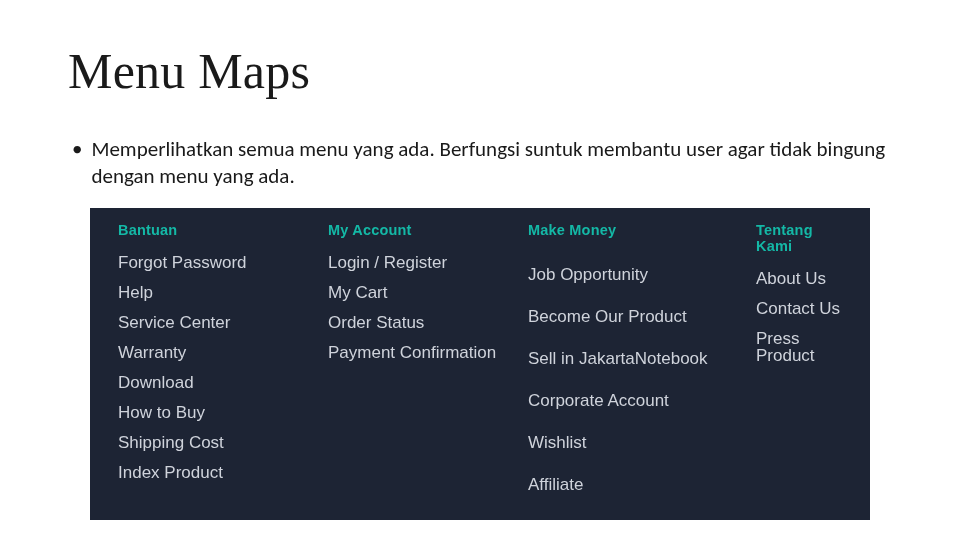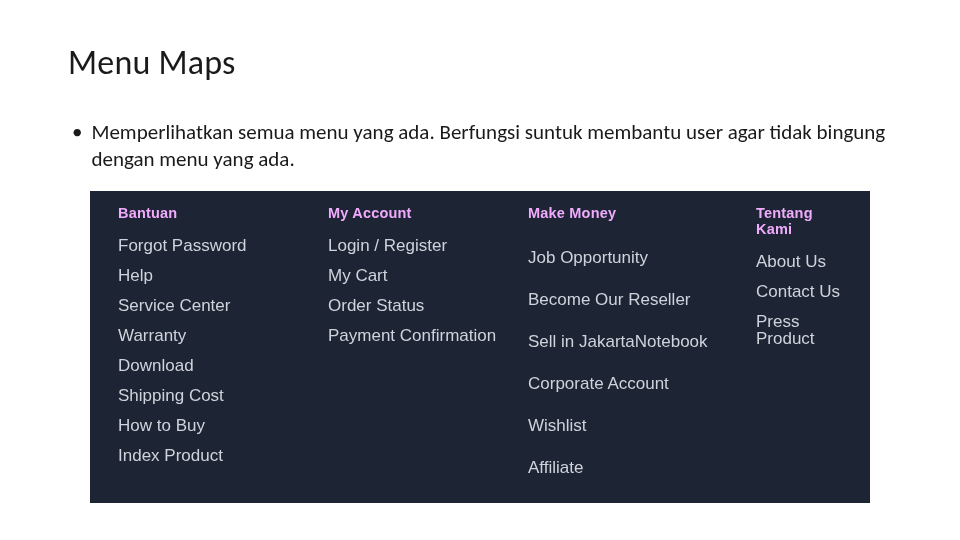--- a/index.html
+++ b/index.html
@@ -1,28 +1,28 @@
 <!DOCTYPE html>
 <html><head>
 <meta charset="utf-8">
 <style>
   html,body{margin:0;padding:0;width:960px;height:540px;background:#ffffff;font-family:"Calibri","Segoe UI",Arial,sans-serif;color:#1a1a1a;}
   .slide{position:relative;width:960px;height:540px;box-sizing:border-box;padding:42px 68px 0 68px;}
-  .title{font-size:34px;font-weight:400;margin:0 0 36px 0;letter-spacing:.2px;}
+  .title{font-size:50px;font-weight:400;margin:0 0 36px 0;letter-spacing:.2px;font-family:Liberation Serif, serif;}
   .bullet-row{display:flex;align-items:flex-start;font-size:21px;line-height:1.28;margin:0 0 18px 4px;}
   .bullet-row .dot{flex:0 0 auto;margin-right:9px;}
   .bullet-row .txt{flex:1 1 auto;}
   .footer-box{margin:4px 22px 0 22px;background:#1d2434;padding:14px 28px 20px 28px;box-sizing:border-box;font-family:"Segoe UI",Arial,sans-serif;}
   .cols{display:flex;gap:0;}
   .col{display:flex;flex-direction:column;}
   .col.c0{flex:0 0 210px;}
   .col.c1{flex:0 0 200px;}
   .col.c2{flex:0 0 228px;gap:12px;}
   .col.c3{flex:1 1 auto;}
-  .col-head{color:#f0abfc;font-size:14.5px;font-weight:700;margin-bottom:10px;letter-spacing:.2px;}
+  .col-head{color:#14b8a6;font-size:14.5px;font-weight:700;margin-bottom:10px;letter-spacing:.2px;}
   .col-link{color:#cfd3db;font-size:17px;line-height:1;padding:6px 0 7px 0;text-align:left;cursor:pointer;}
 </style>
 </head>
 <body>
 
 <div class="slide">
 
   <h1 class="title">Menu Maps</h1>
 
   <div class="bullet-row">
@@ -33,37 +33,37 @@
   <div class="footer-box">
     <div class="cols">
 
       <div class="col c0">
         <div class="col-head">Bantuan</div>
         <div class="col-link">Forgot Password</div>
         <div class="col-link">Help</div>
         <div class="col-link">Service Center</div>
         <div class="col-link">Warranty</div>
         <div class="col-link">Download</div>
+        <div class="col-link">How to Buy</div>
         <div class="col-link">Shipping Cost</div>
-        <div class="col-link">How to Buy</div>
         <div class="col-link">Index Product</div>
       </div>
 
       <div class="col c1">
         <div class="col-head">My Account</div>
         <div class="col-link">Login / Register</div>
         <div class="col-link">My Cart</div>
         <div class="col-link">Order Status</div>
         <div class="col-link">Payment Confirmation</div>
       </div>
 
       <div class="col c2">
         <div class="col-head">Make Money</div>
         <div class="col-link">Job Opportunity</div>
-        <div class="col-link">Become Our Reseller</div>
+        <div class="col-link">Become Our Product</div>
         <div class="col-link">Sell in JakartaNotebook</div>
         <div class="col-link">Corporate Account</div>
         <div class="col-link">Wishlist</div>
         <div class="col-link">Affiliate</div>
       </div>
 
       <div class="col c3">
         <div class="col-head">Tentang Kami</div>
         <div class="col-link">About Us</div>
         <div class="col-link">Contact Us</div>

